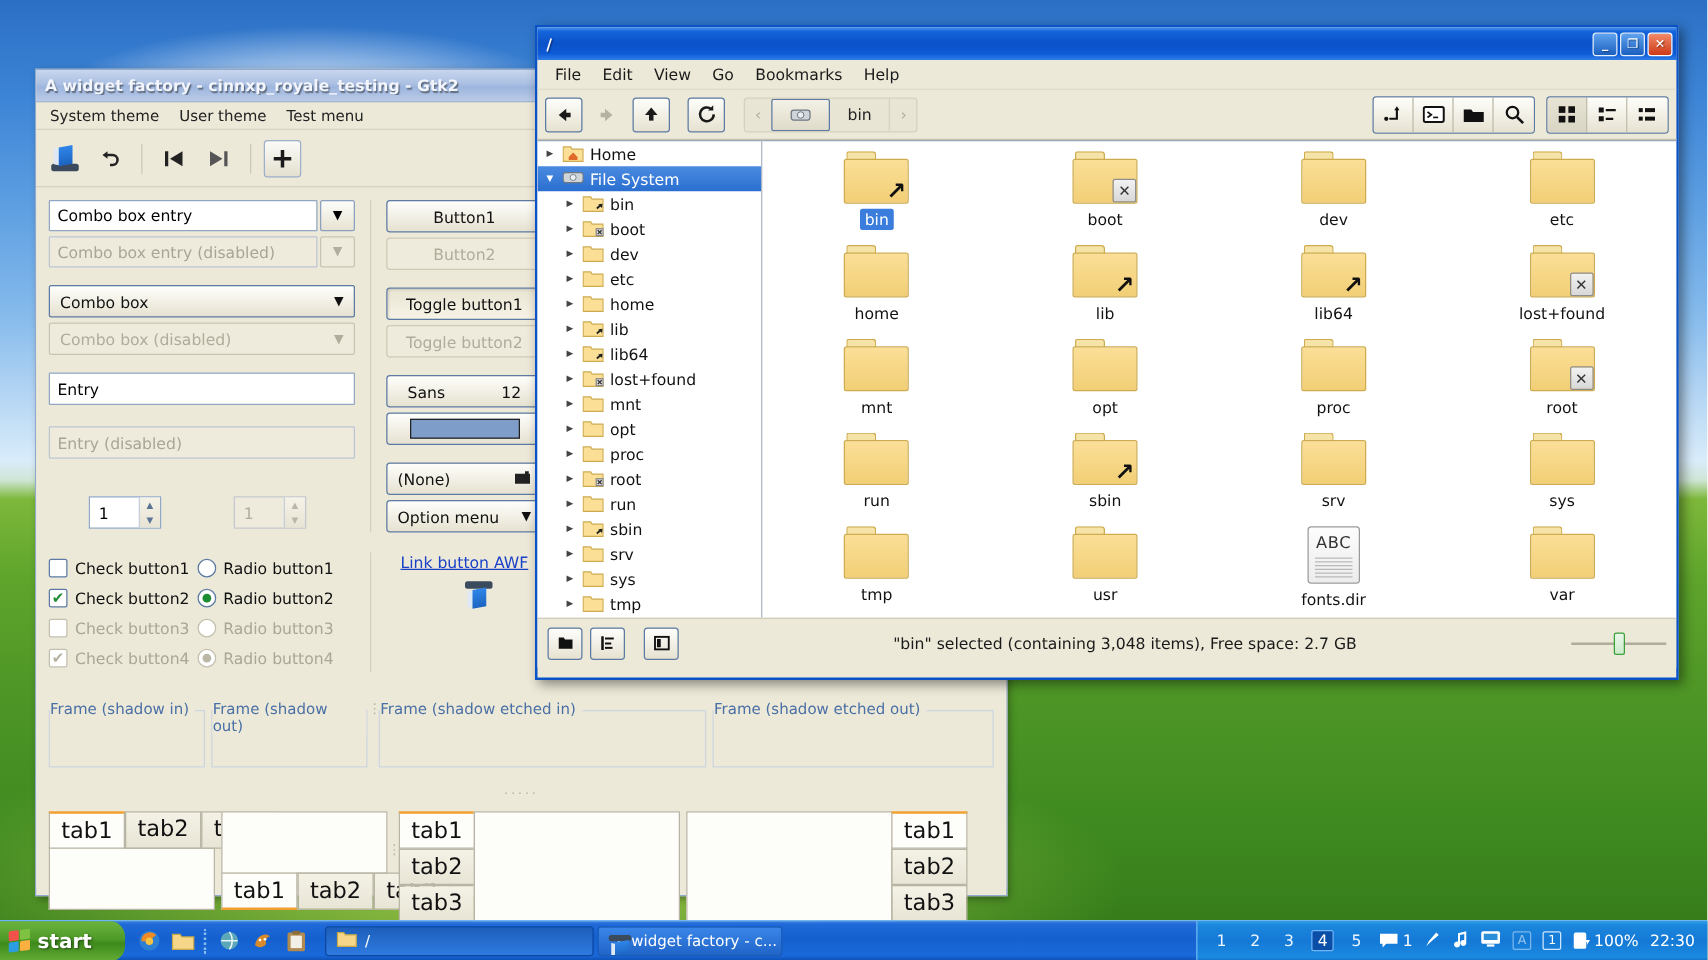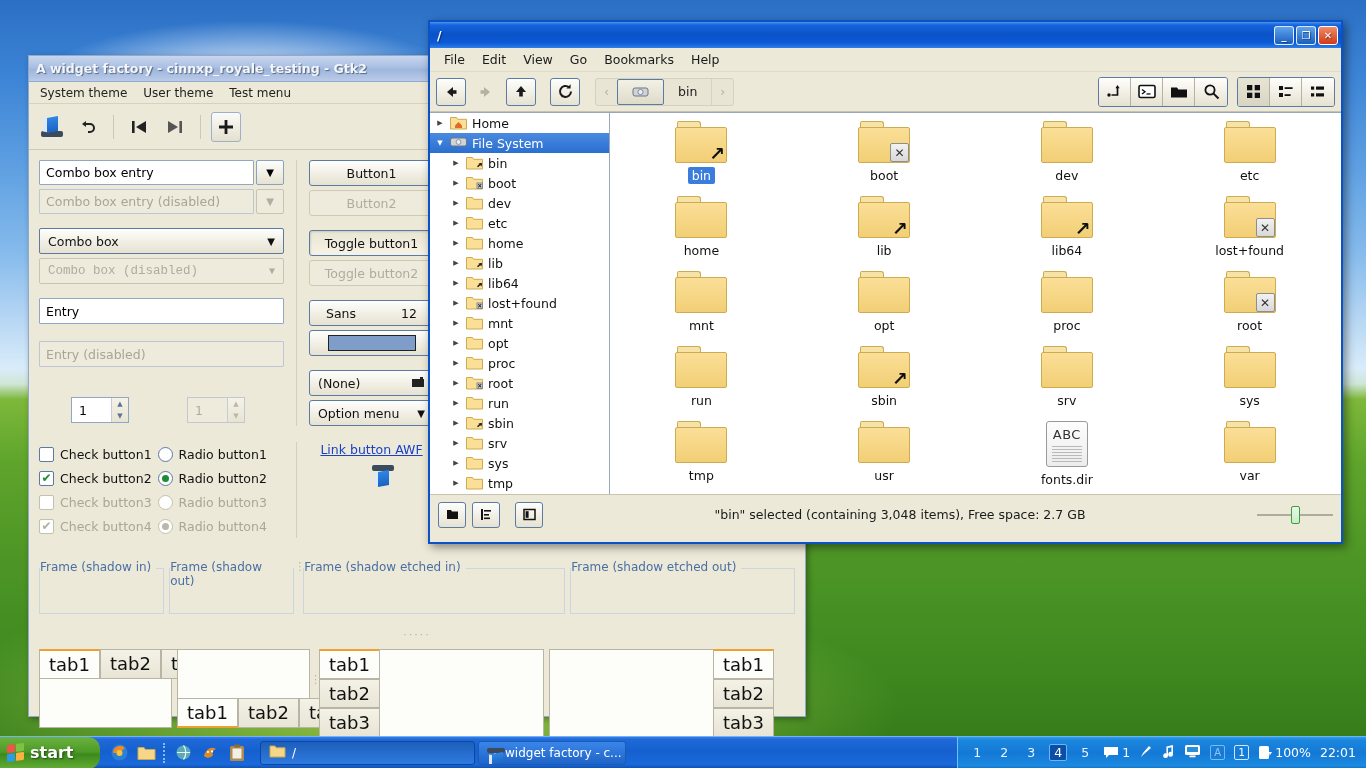--- a/index.html
+++ b/index.html
@@ -383,21 +383,21 @@
           </div>
           <div class="combo-wrap" style="margin-bottom:14px;">
             <div class="gtk-entry disabled">Combo box entry (disabled)</div>
             <div class="combo-arrow disabled">▼</div>
           </div>
 
           <div class="gtk-combo" style="margin-bottom:4px;">
             <span class="lbl">Combo box</span>
             <span style="font-size:10px;">▼</span>
           </div>
-          <div class="gtk-combo disabled" style="margin-bottom:14px;font-family:Liberation Mono, monospace;">
+          <div class="gtk-combo disabled" style="margin-bottom:14px;">
             <span class="lbl">Combo box (disabled)</span>
             <span style="font-size:10px;">▼</span>
           </div>
 
           <div class="gtk-entry" style="margin-bottom:17px;height:26px;">Entry</div>
           <div class="gtk-entry disabled" style="height:26px;">Entry (disabled)</div>
 
           <div style="display:flex;gap:58px;margin-top:30px;padding-left:32px;">
             <div class="spin">
               <span>1</span>
@@ -1094,16 +1094,16 @@
       </span>
       <span class="boxicon dim">A</span>
       <span class="boxicon">1</span>
       <span class="trayicon">
         <svg width="14" height="15" viewBox="0 0 14 15">
             <rect x="1" y="1" width="10" height="13" rx="1.5" fill="#fff"></rect>
             <path d="M11 7h3l-2.5 4V8.5H9.5z" fill="#fff"></path>
           </svg>
         <span>100%</span>
       </span>
-      <span id="clock">22:01</span>
+      <span id="clock">22:30</span>
     </div>
   </div>
 </div>
 
 </body></html>

